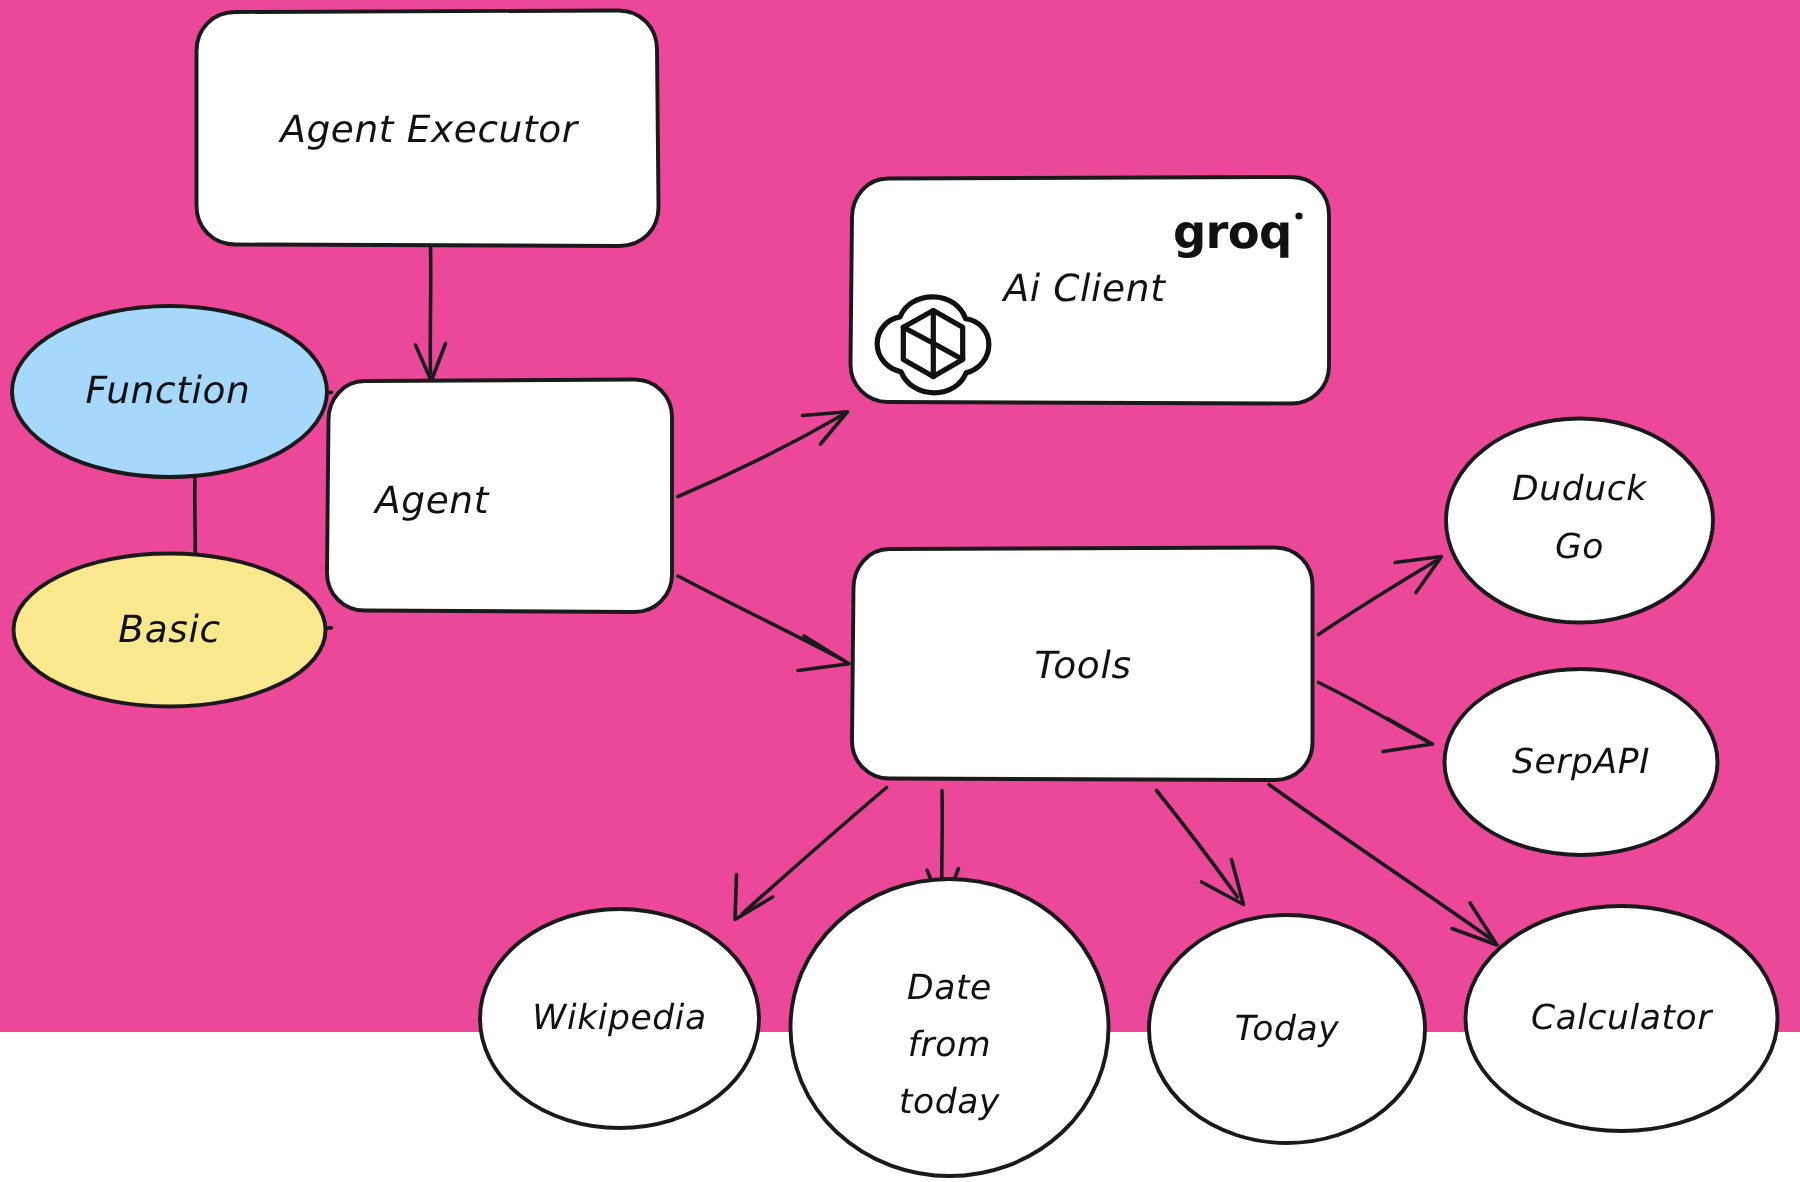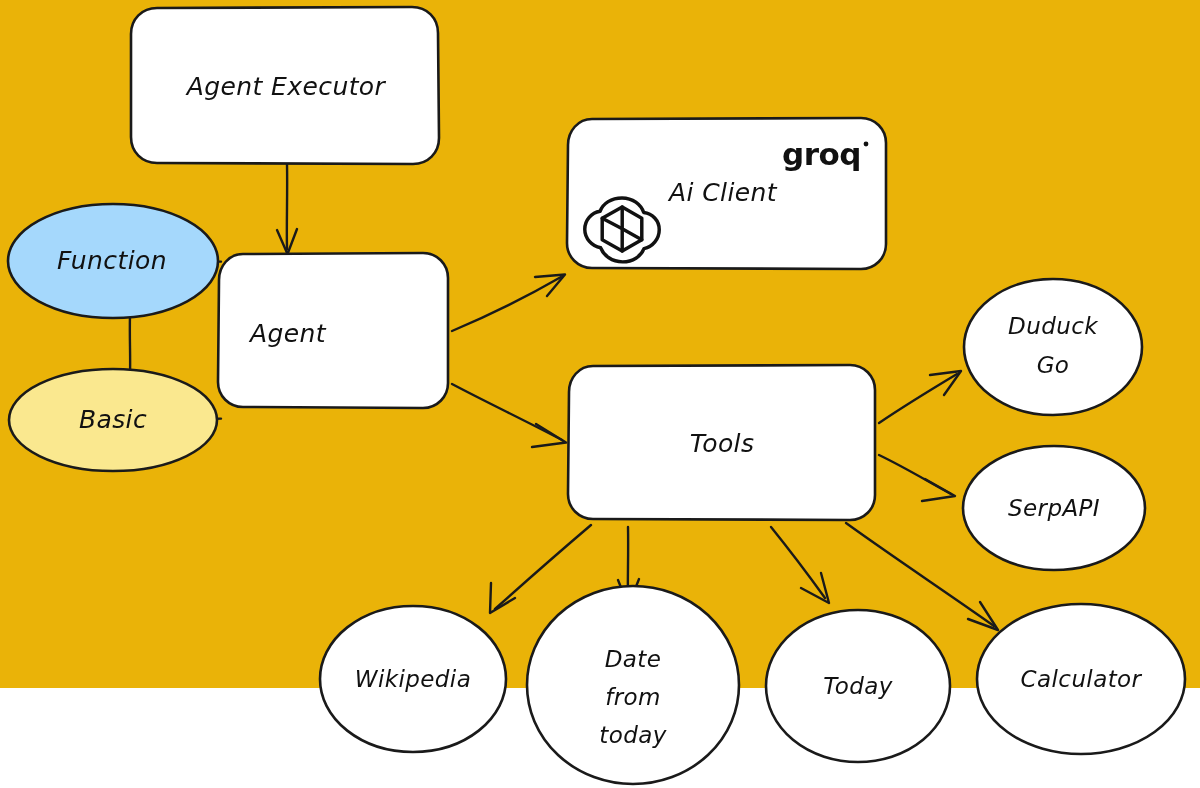--- a/index.html
+++ b/index.html
@@ -10,21 +10,21 @@
   body {
     width: 1200px;
     height: 788px;
     overflow: hidden;
     font-family: "DejaVu Sans", sans-serif;
   }
   #diagram-root {
     position: relative;
     width: 1200px;
     height: 688px;
-    background: #eab308;
+    background: #ec4899;
   }
   svg.canvas {
     position: absolute;
     top: 0;
     left: 0;
     width: 1200px;
     height: 788px;
   }
   .node-shape {
     fill: #ffffff;

